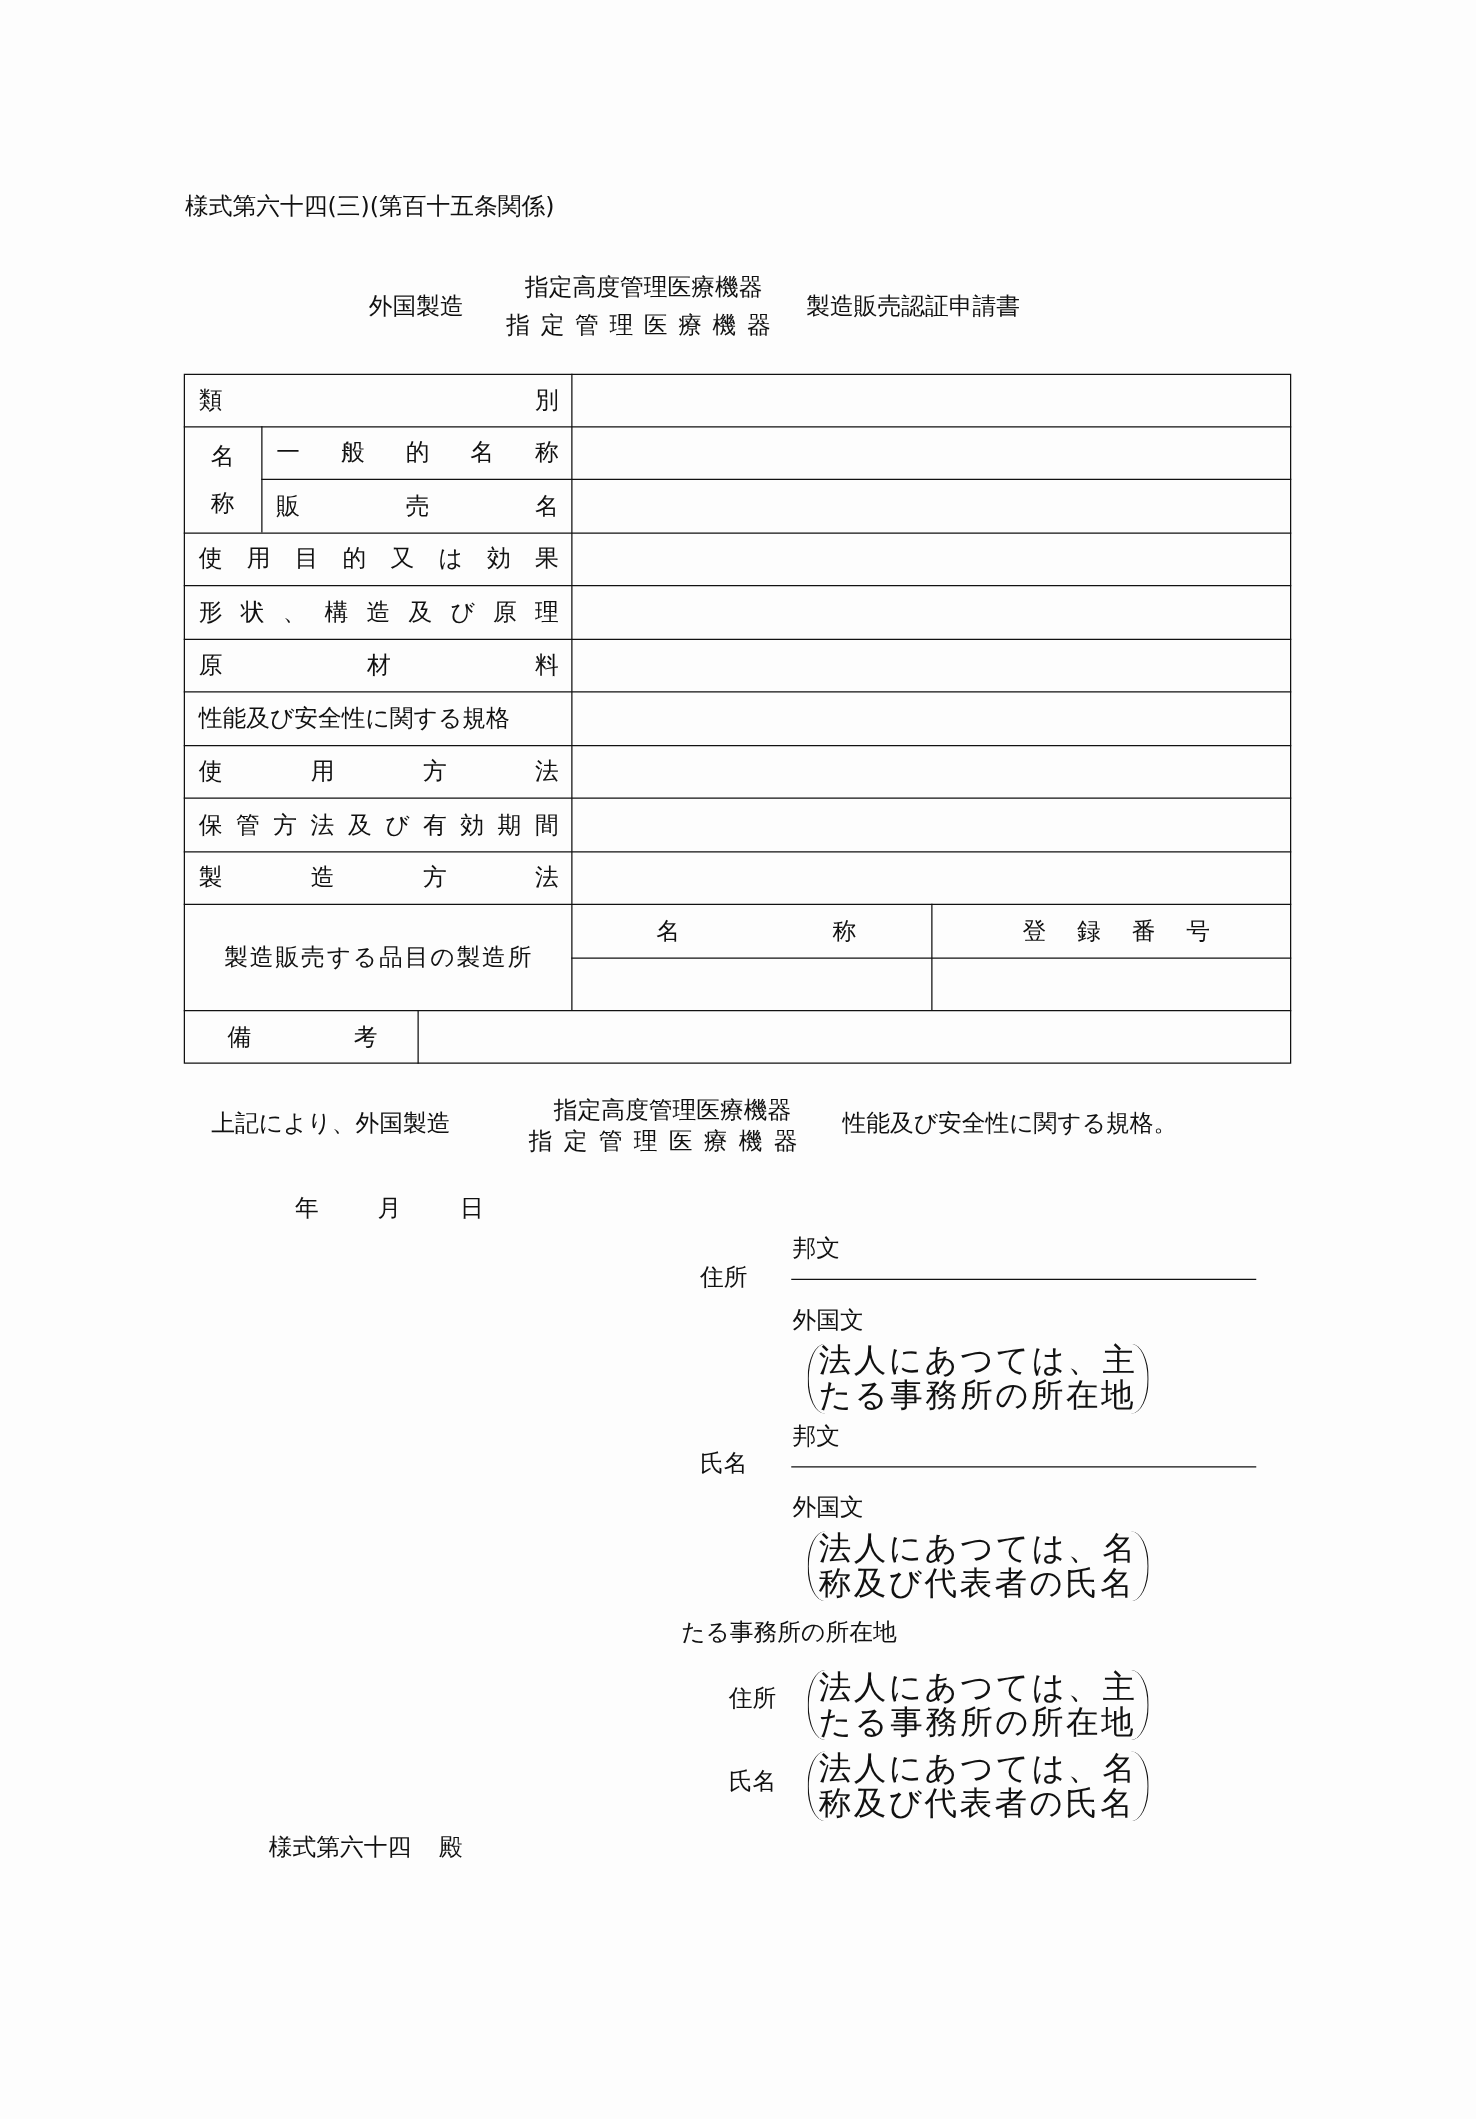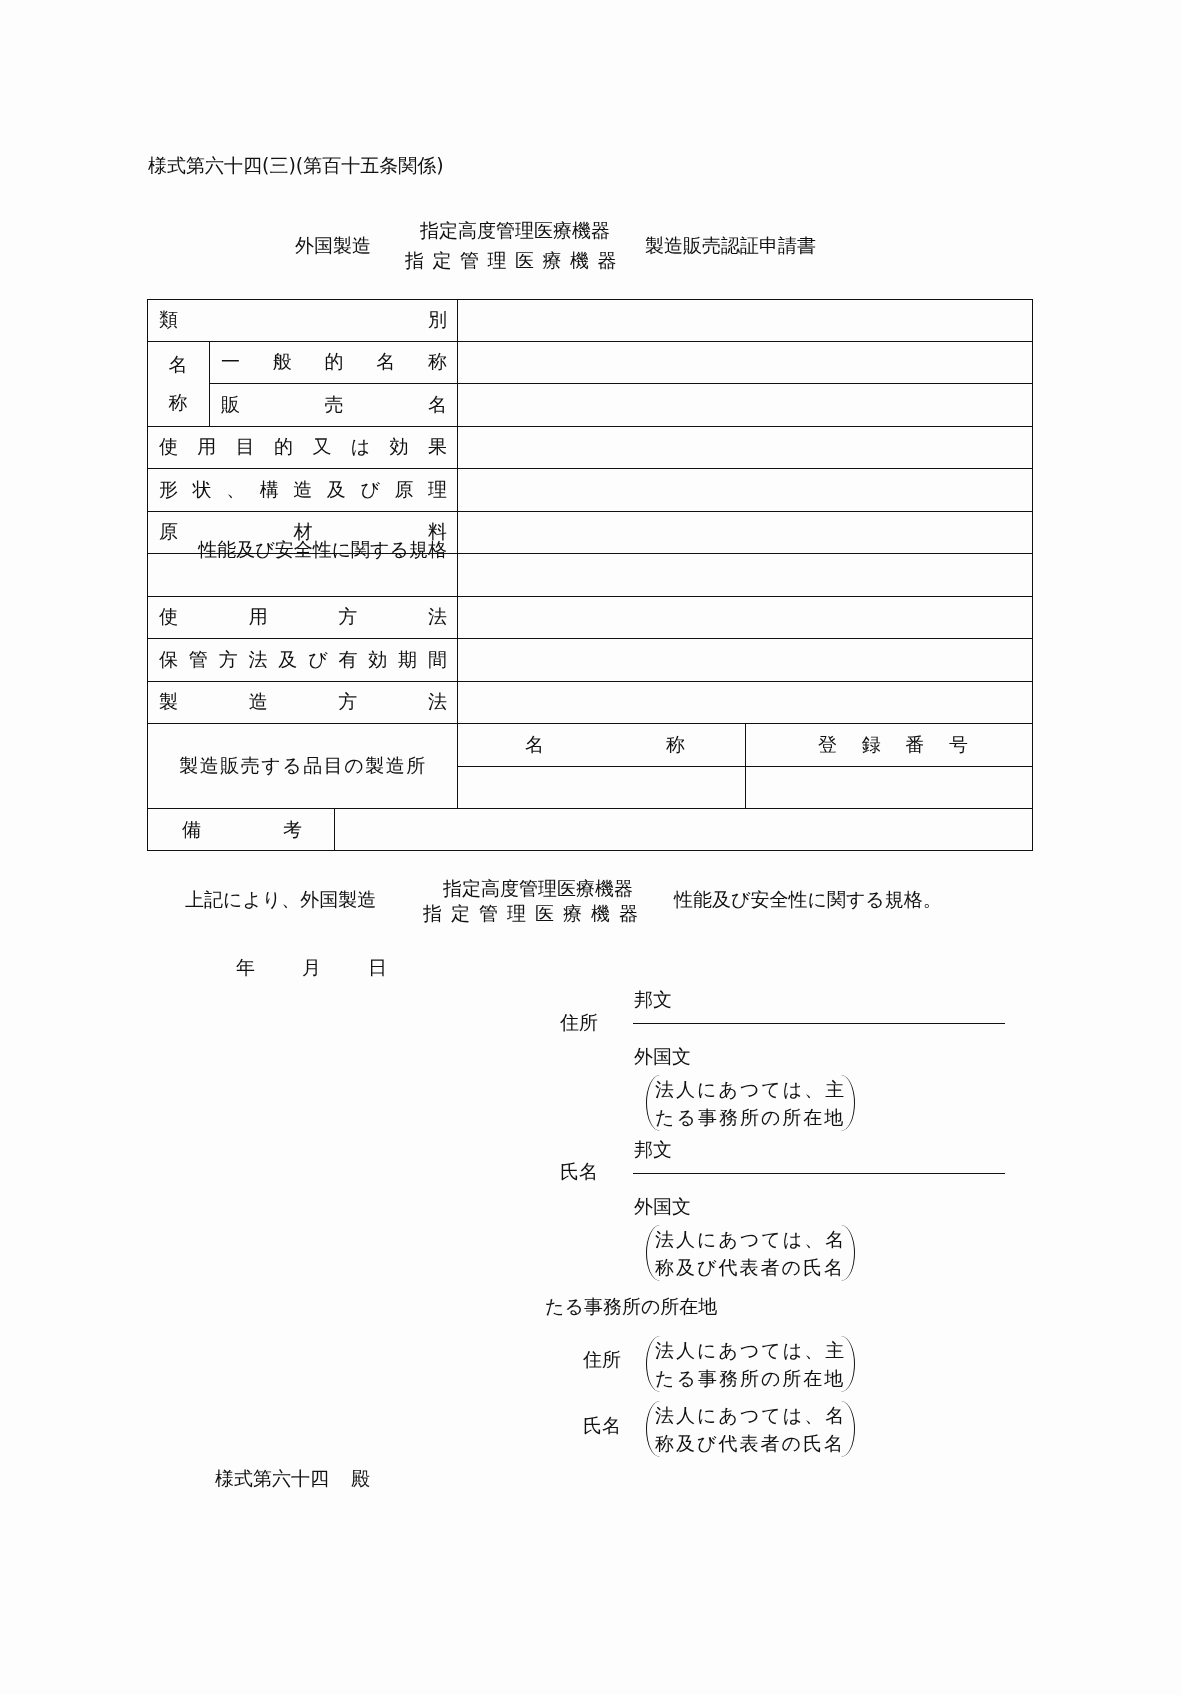--- a/index.html
+++ b/index.html
@@ -11,21 +11,21 @@
   }
   .abs { position:absolute; white-space:nowrap; line-height:1; }
   .spread { display:flex; justify-content:center; }
   .hline { position:absolute; height:0; border-top:1.5px solid #111; }
   .vline { position:absolute; width:0; border-left:1.5px solid #111; }
 
   
   .tbl { position:absolute; left:147px; top:299px; width:886px; height:552px; border:1.5px solid #111; box-sizing:border-box; }
   .cell-label { position:absolute; display:flex; justify-content:space-between; align-items:center; font-size:19px; }
   .paren {
-    position:absolute; font-size:19px; line-height:28px;
+    position:absolute; font-size:26px; line-height:28px;
     padding:0 8px; border-left:1.5px solid #111; border-right:1.5px solid #111;
     border-radius:14px / 28px;
   }
 </style>
 </head>
 <body>
 
 <div class="abs" style="left:148px; top:156px;">様式第六十四(三)(第百十五条関係)</div>
 
 <div>
@@ -98,21 +98,21 @@
     <span>及</span>
     <span>び</span>
     <span>原</span>
     <span>理</span>
 </div>
 <div class="cell-label" style="left:159px; width:288px; top:511px; height:42px;">
   <span>原</span>
     <span>材</span>
     <span>料</span>
 </div>
-<div class="cell-label" style="left:159px; width:288px; top:528px; height:43px; justify-content:flex-end;">
+<div class="cell-label" style="left:159px; width:288px; top:553px; height:43px; justify-content:flex-start;">
   <span>性能及び安全性に関する規格</span>
 </div>
 <div class="cell-label" style="left:159px; width:288px; top:596px; height:42px;">
   <span>使</span>
     <span>用</span>
     <span>方</span>
     <span>法</span>
 </div>
 <div class="cell-label" style="left:159px; width:288px; top:638px; height:43px;">
   <span>保</span>
@@ -158,21 +158,21 @@
 <div class="abs" style="left:459px; top:512px; width:572px; height:40px;"></div>
 <div class="abs" style="left:459px; top:554px; width:572px; height:41px;"></div>
 <div class="abs" style="left:459px; top:597px; width:572px; height:40px;"></div>
 <div class="abs" style="left:459px; top:639px; width:572px; height:41px;"></div>
 <div class="abs" style="left:459px; top:682px; width:572px; height:40px;"></div>
 <div class="abs" style="left:459px; top:767px; width:285px; height:40px;"></div>
 <div class="abs" style="left:747px; top:767px; width:284px; height:40px;"></div>
 <div class="abs" style="left:336px; top:809px; width:695px; height:41px;"></div>
 
 <div>
-  <div class="abs" style="left:185px; top:890px;">上記により、外国製造</div>
+  <div class="abs" style="left:169px; top:890px;">上記により、外国製造</div>
   <div class="abs spread" style="left:423px; top:879px; width:230px;">
       <span>指定高度管理医療機器</span>
     </div>
   <div class="abs" style="left:423px; top:904px; width:230px; letter-spacing:9px;">指定管理医療機器</div>
   <div class="abs" style="left:674px; top:890px;">性能及び安全性に関する規格。</div>
 </div>
 
 <div class="abs" style="left:236px; top:958px;">年</div>
 <div class="abs" style="left:302px; top:958px;">月</div>
 <div class="abs" style="left:368px; top:958px;">日</div>

